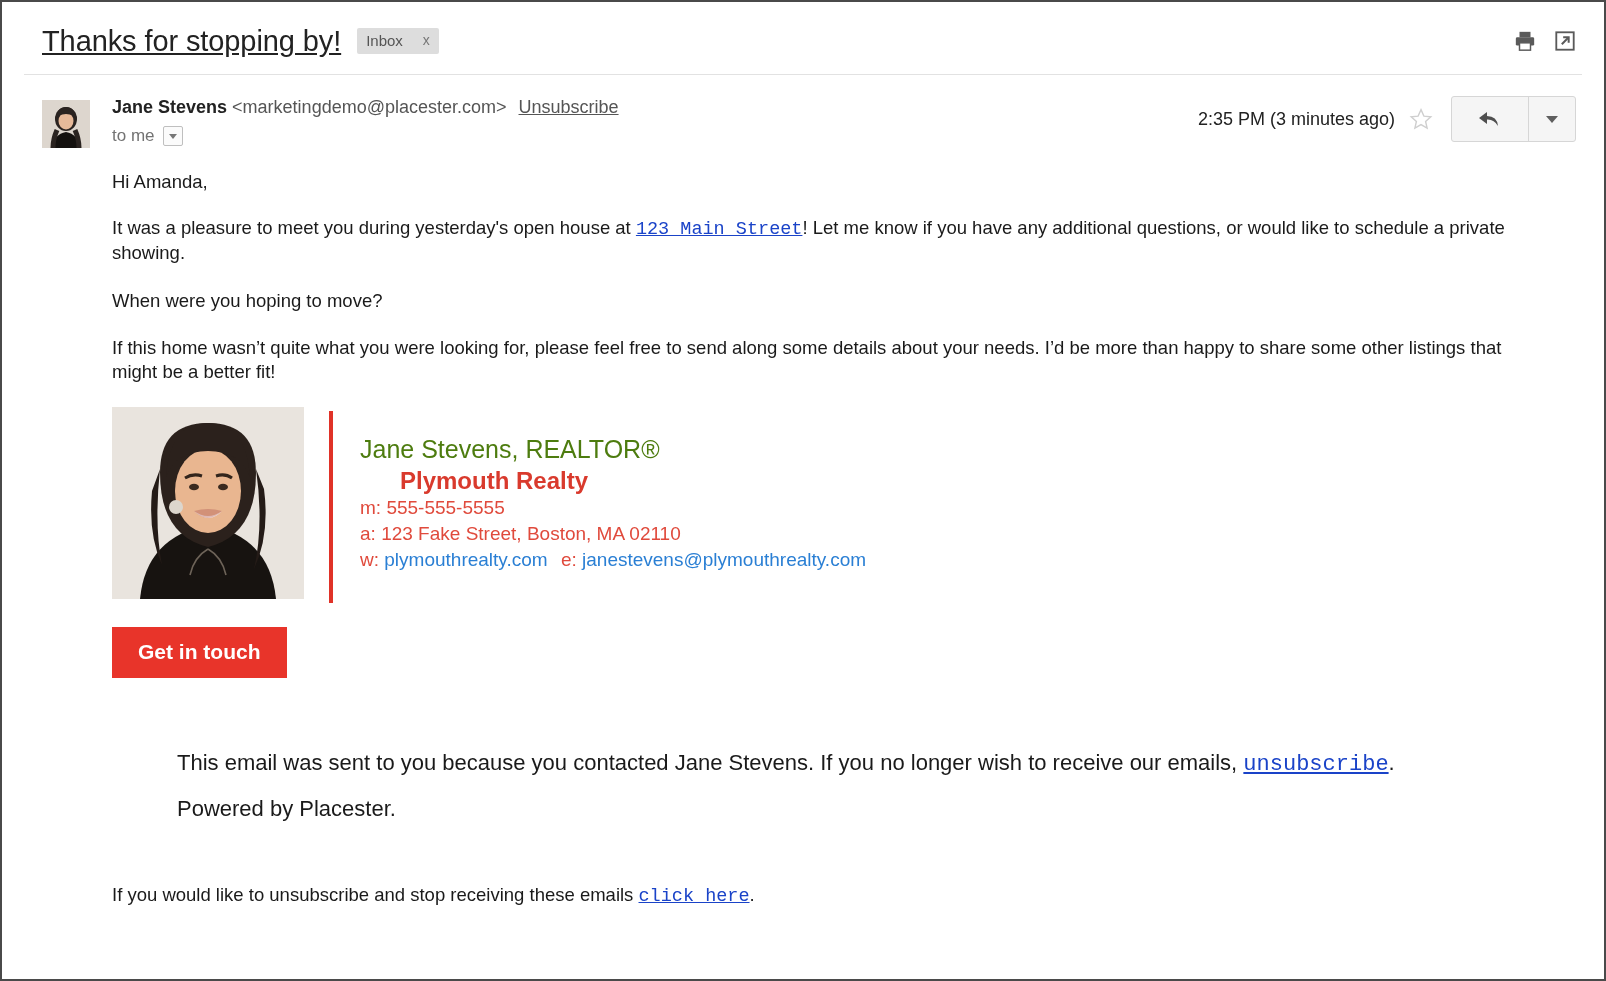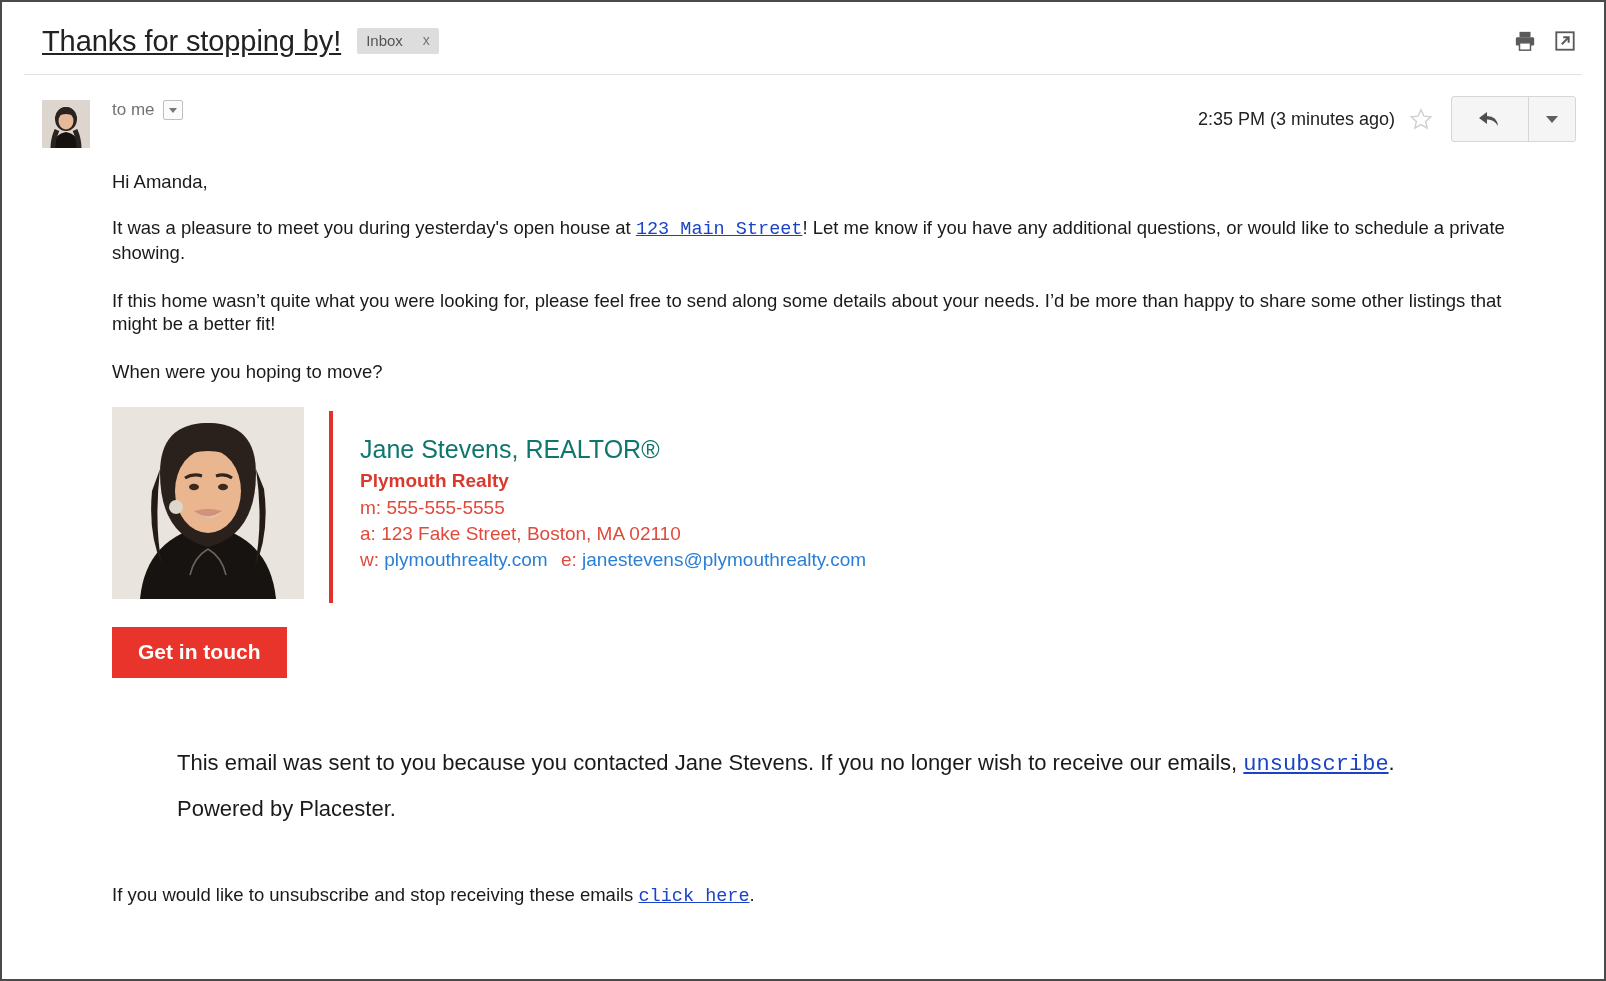--- a/index.html
+++ b/index.html
@@ -255,29 +255,30 @@
     height: 192px;
     background: #e03228;
   }
   .sig-text {
     position: absolute;
     left: 248px;
     top: 26px;
   }
   .sig-name {
     font-size: 25px;
-    color: #0f766e;
+    color: #4d7c0f;
     line-height: 32px;
   }
   .sig-company {
-    font-size: 19px;
+    font-size: 24px;
     font-weight: bold;
     color: #d93a2d;
     line-height: 28px;
     margin-top: 2px;
+    margin-left: 40px;
   }
   .sig-line {
     font-size: 19px;
     color: #e04a3c;
     line-height: 26px;
     white-space: nowrap;
   }
   .sig-line .sig-blue {
     color: #2a7fd4;
     cursor: pointer;
@@ -356,20 +357,25 @@
         <rect width="48" height="48" fill="#ddd6ce"></rect>
         <ellipse cx="24" cy="19" rx="11" ry="12" fill="#2a2320"></ellipse>
         <ellipse cx="24" cy="21" rx="7.5" ry="8.5" fill="#e6b999"></ellipse>
         <path d="M13 20 q2 -13 11 -13 q9 0 11 13 q-3 -6 -11 -6 q-8 0 -11 6z" fill="#2a2320"></path>
         <path d="M10 48 q2 -14 14 -16 q12 2 14 16z" fill="#14110f"></path>
         <path d="M15 30 q-4 9 -4 18 M33 30 q4 9 4 18" stroke="#2a2320" stroke-width="5" fill="none"></path>
       </svg>
     </div>
 
     <div class="sender-meta">
+      <div class="sender-line1">
+        <span class="sender-name">Jane Stevens</span>
+        <span class="sender-email">&lt;marketingdemo@placester.com&gt;</span>
+        <span class="unsub-link">Unsubscribe</span>
+      </div>
       <div class="sender-line2">
         <span>to me</span>
         <span class="caret-box">
           <span class="tri"></span>
         </span>
       </div>
     </div>
 
     <div class="sender-right">
       <span class="timestamp">2:35 PM (3 minutes ago)</span>
@@ -388,22 +394,22 @@
         </div>
       </div>
     </div>
   </div>
 
   <div class="body">
     <p class="para tight">Hi Amanda,</p>
     <p class="para">
       <span>It was a pleasure to meet you during yesterday's open house at </span><a class="blue-link">123 Main Street</a><span>! Let me know if you have any additional questions, or would like to schedule a private showing.</span>
     </p>
+    <p class="para">When were you hoping to move?</p>
     <p class="para">If this home wasn’t quite what you were looking for, please feel free to send along some details about your needs. I’d be more than happy to share some other listings that might be a better fit!</p>
-    <p class="para">When were you hoping to move?</p>
 
     <div class="signature">
       <div class="sig-photo">
         <svg width="192" height="192" viewBox="0 0 192 192">
           <rect width="192" height="192" fill="#e9e4de"></rect>
           <path d="M28 192 q6 -62 68 -74 q62 12 68 74 z" fill="#171310"></path>
           <path d="M48 66 q0 -50 48 -50 q48 0 48 50 q0 62 -48 74 q-48 -12 -48 -74z" fill="#2b211c"></path>
           <ellipse cx="96" cy="84" rx="33" ry="42" fill="#e9b690"></ellipse>
           <path d="M54 70 q4 -54 42 -54 q38 0 42 54 q-10 -26 -42 -26 q-32 0 -42 26z" fill="#2b211c"></path>
           <path d="M48 62 q-6 56 2 96 q-14 -30 -10 -74z" fill="#241b17"></path>

